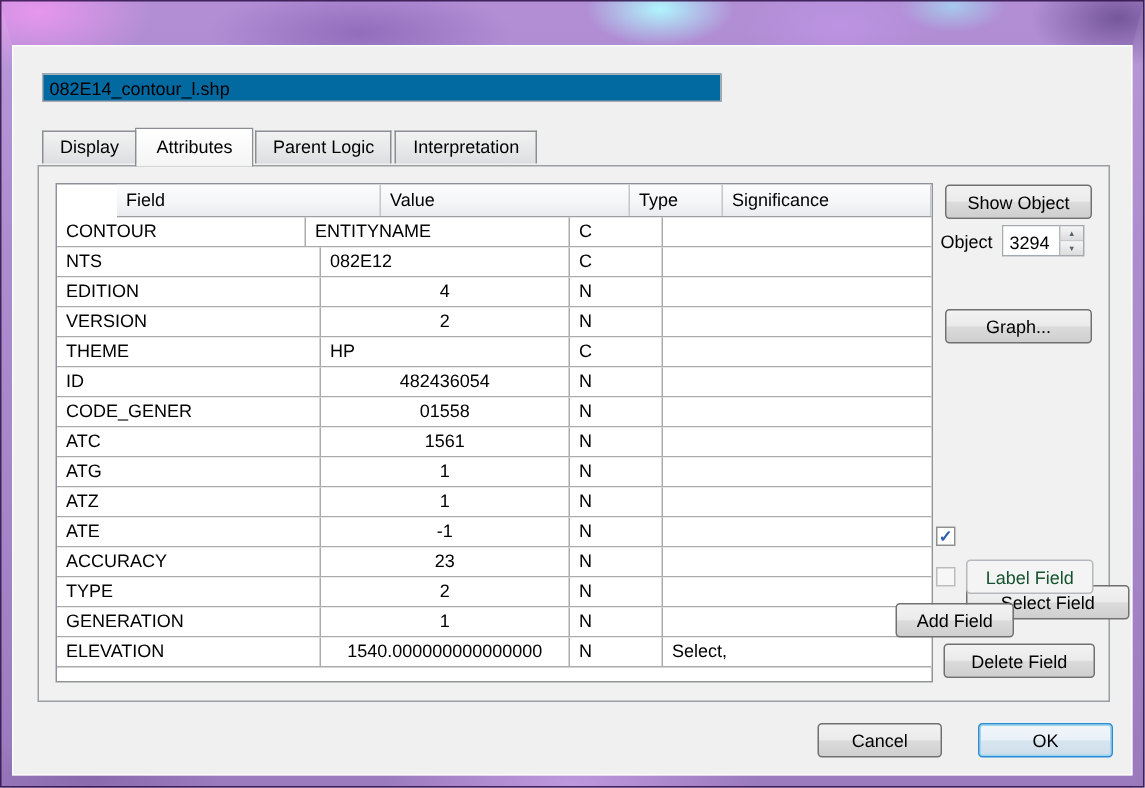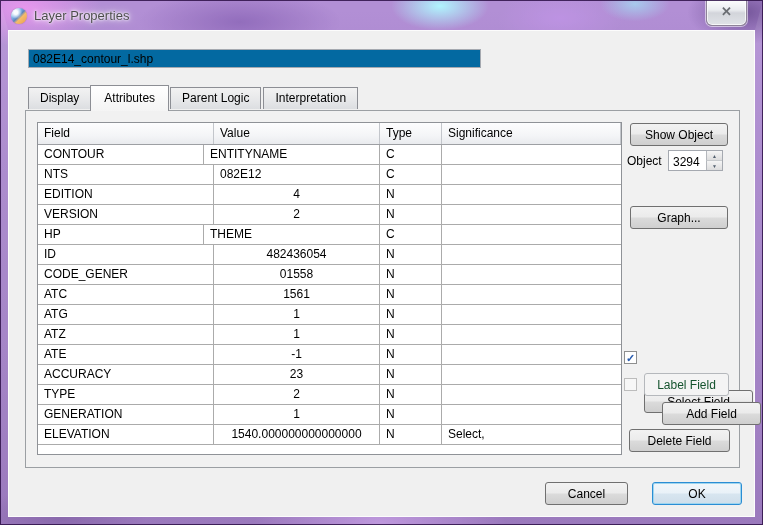--- a/index.html
+++ b/index.html
@@ -84,20 +84,21 @@
   }
 
   
   .grid {
     position:absolute; left:11px; top:11px; width:585px; height:333px;
     border:1px solid #8f9297; background:#fff; overflow:hidden;
   }
   .ghead { display:flex; height:22px;
     background:linear-gradient(180deg,#fdfdfe,#f4f5f7 60%,#e9ebee);
     border-bottom:1px solid #9d9fa3;
+    margin-left:40px;
   }
   .ghead .hcell {
     padding:3px 0 0 6px; font-size:12px; color:#000;
     border-right:1px solid #c3c6cb; height:100%;
   }
   .trow { display:flex; height:20px; background:#fff; border-bottom:1px solid #ababab; }
   .cell { padding:2px 0 0 6px; font-size:12px; white-space:nowrap; overflow:hidden; border-right:1px solid #ababab; }
   .c-field, .h-field { width:176px; }
   .c-value, .h-value { width:166px; }
   .c-type,  .h-type  { width:62px;  }
@@ -137,44 +138,37 @@
   .checkbox {
     position:absolute; width:13px; height:13px; background:#fff;
     border:1px solid #8e8f8f; text-align:center;
   }
   .checkbox .mark { font-size:11px; font-weight:bold; color:#2a5db0; line-height:12px; display:block; }
   .checkbox.disabled { border-color:#bcbcbc; background:#f7f7f7; }
   .cb-select { left:598px; top:240px; }
   .cb-label  { left:598px; top:267px; }
   .select-field-btn { left:618px; top:235px; width:109px;margin-top:44px; }
   .label-field-btn  { left:618px; top:262px; width:85px; }
-  .add-field-btn    { left:636px; top:291px; width:99px; }
+  .add-field-btn    { left:571px; top:291px; width:79px; }
   .delete-field-btn { left:603px; top:318px; width:101px; }
 
   
   .cancel-btn { left:537px; top:452px; width:83px; }
   .ok-btn {
     left:644px; top:452px; width:90px;
     border:1px solid #2a8dd4;
     box-shadow:inset 0 0 0 1px #9ed5ef;
     background:linear-gradient(180deg,#f1f6fa 0%,#e9f1f8 48%,#d7e5f0 52%,#cfdeea 100%);
   }
 </style>
 </head>
 <body>
 
 <div class="window">
 
-  <div class="titlebar">
-    <div class="app-icon"></div>
-    <div class="title-text">Layer Properties</div>
-    <div class="close-btn">
-      <span class="x">✕</span>
-    </div>
-  </div>
 
   <div class="client">
 
     <input class="filename-box" type="text" value="082E14_contour_l.shp" style="">
 
     <div class="tab-bar">
         <div class="tab">Display</div>
         <div class="tab active">Attributes</div>
         <div class="tab">Parent Logic</div>
         <div class="tab">Interpretation</div>
@@ -208,22 +202,22 @@
               <div class="cell c-type">N</div>
               <div class="cell c-significance"></div>
             </div>
             <div class="trow">
               <div class="cell c-field">VERSION</div>
               <div class="cell c-value num">2</div>
               <div class="cell c-type">N</div>
               <div class="cell c-significance"></div>
             </div>
             <div class="trow">
+              <div class="cell c-field">THEME</div>
               <div class="cell c-value">HP</div>
-              <div class="cell c-field">THEME</div>
               <div class="cell c-type">C</div>
               <div class="cell c-significance"></div>
             </div>
             <div class="trow">
               <div class="cell c-field">ID</div>
               <div class="cell c-value num">482436054</div>
               <div class="cell c-type">N</div>
               <div class="cell c-significance"></div>
             </div>
             <div class="trow">

